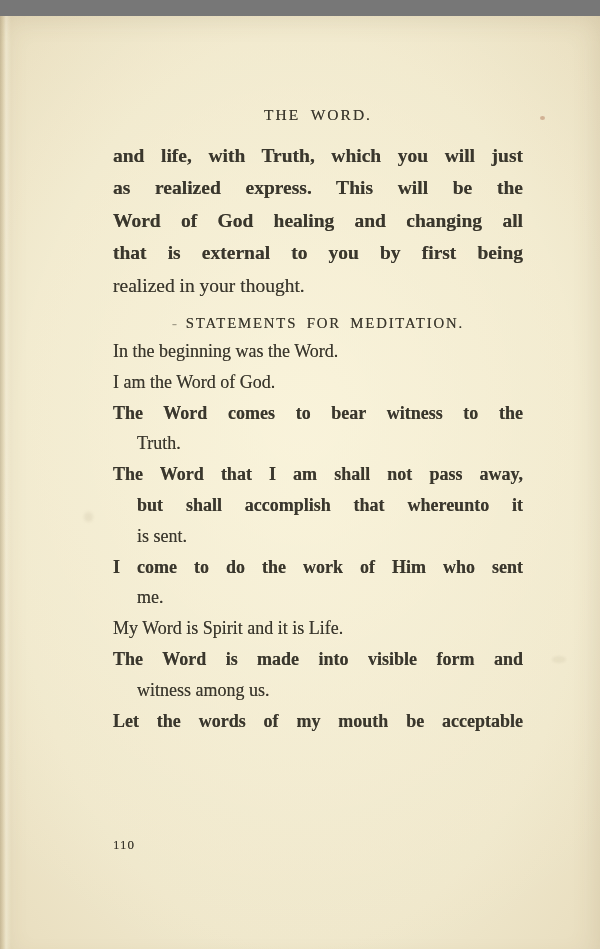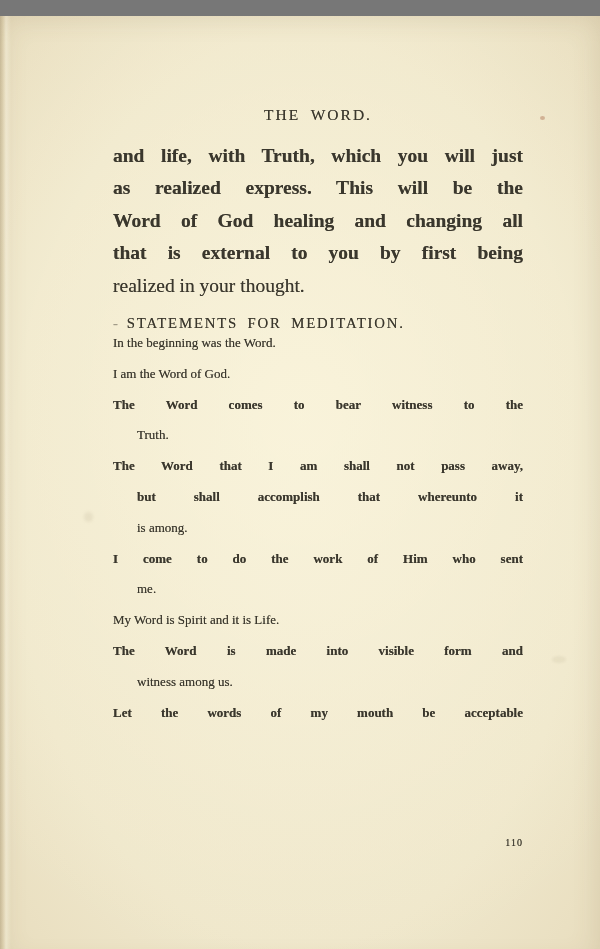--- a/index.html
+++ b/index.html
@@ -49,54 +49,55 @@
     width: 410px;
     font-size: 19.5px;
     line-height: 32.4px;
   }
 
   .sec-heading {
     position: absolute;
     left: 113px;
     top: 299px;
     width: 410px;
+    text-align: center;
     font-size: 14.8px;
     letter-spacing: 1.8px;
     word-spacing: 4px;
   }
   .sec-heading .dash {
     opacity: 0.45;
     margin-right: 7px;
   }
 
   .statements {
     position: absolute;
     left: 113px;
-    top: 312px;
+    top: 320px;
     width: 410px;
-    font-size: 13px;
+    font-size: 18px;
     line-height: 30.8px;
   }
 
   .line.fill {
     text-align: justify;
     text-align-last: justify;
     font-weight: bold;
   }
   .statement .cont {
     padding-left: 24px;
   }
 
   .page-number {
     position: absolute;
     left: 113px;
     top: 821px;
     width: 410px;
-    text-align: right;
-    font-size: 10px;
+    text-align: left;
+    font-size: 13px;
     letter-spacing: 1px;
   }
 
   .speck {
     position: absolute;
     border-radius: 50%;
     pointer-events: none;
   }
   .speck-1 {
     left: 540px; top: 100px;
@@ -146,21 +147,21 @@
       <div class="statement">
         <div class="line">I am the Word of God.</div>
       </div>
       <div class="statement">
         <div class="line fill">The Word comes to bear witness to the</div>
         <div class="line cont">Truth.</div>
       </div>
       <div class="statement">
         <div class="line fill">The Word that I am shall not pass away,</div>
         <div class="line fill cont">but shall accomplish that whereunto it</div>
-        <div class="line cont">is among.</div>
+        <div class="line cont">is sent.</div>
       </div>
       <div class="statement">
         <div class="line fill">I come to do the work of Him who sent</div>
         <div class="line cont">me.</div>
       </div>
       <div class="statement">
         <div class="line">My Word is Spirit and it is Life.</div>
       </div>
       <div class="statement">
         <div class="line fill">The Word is made into visible form and</div>

